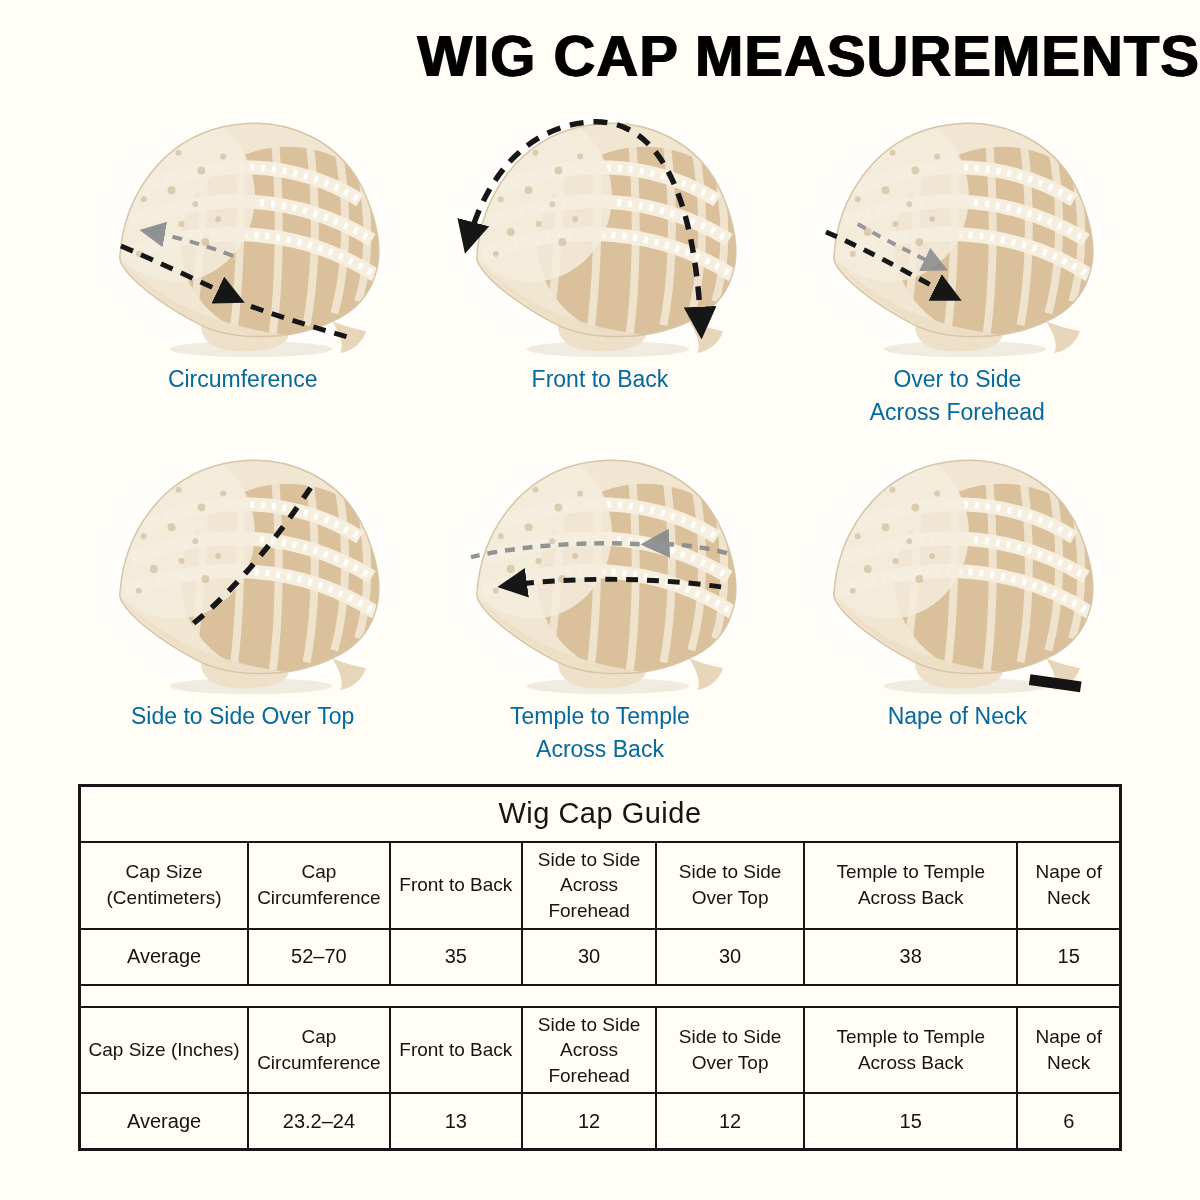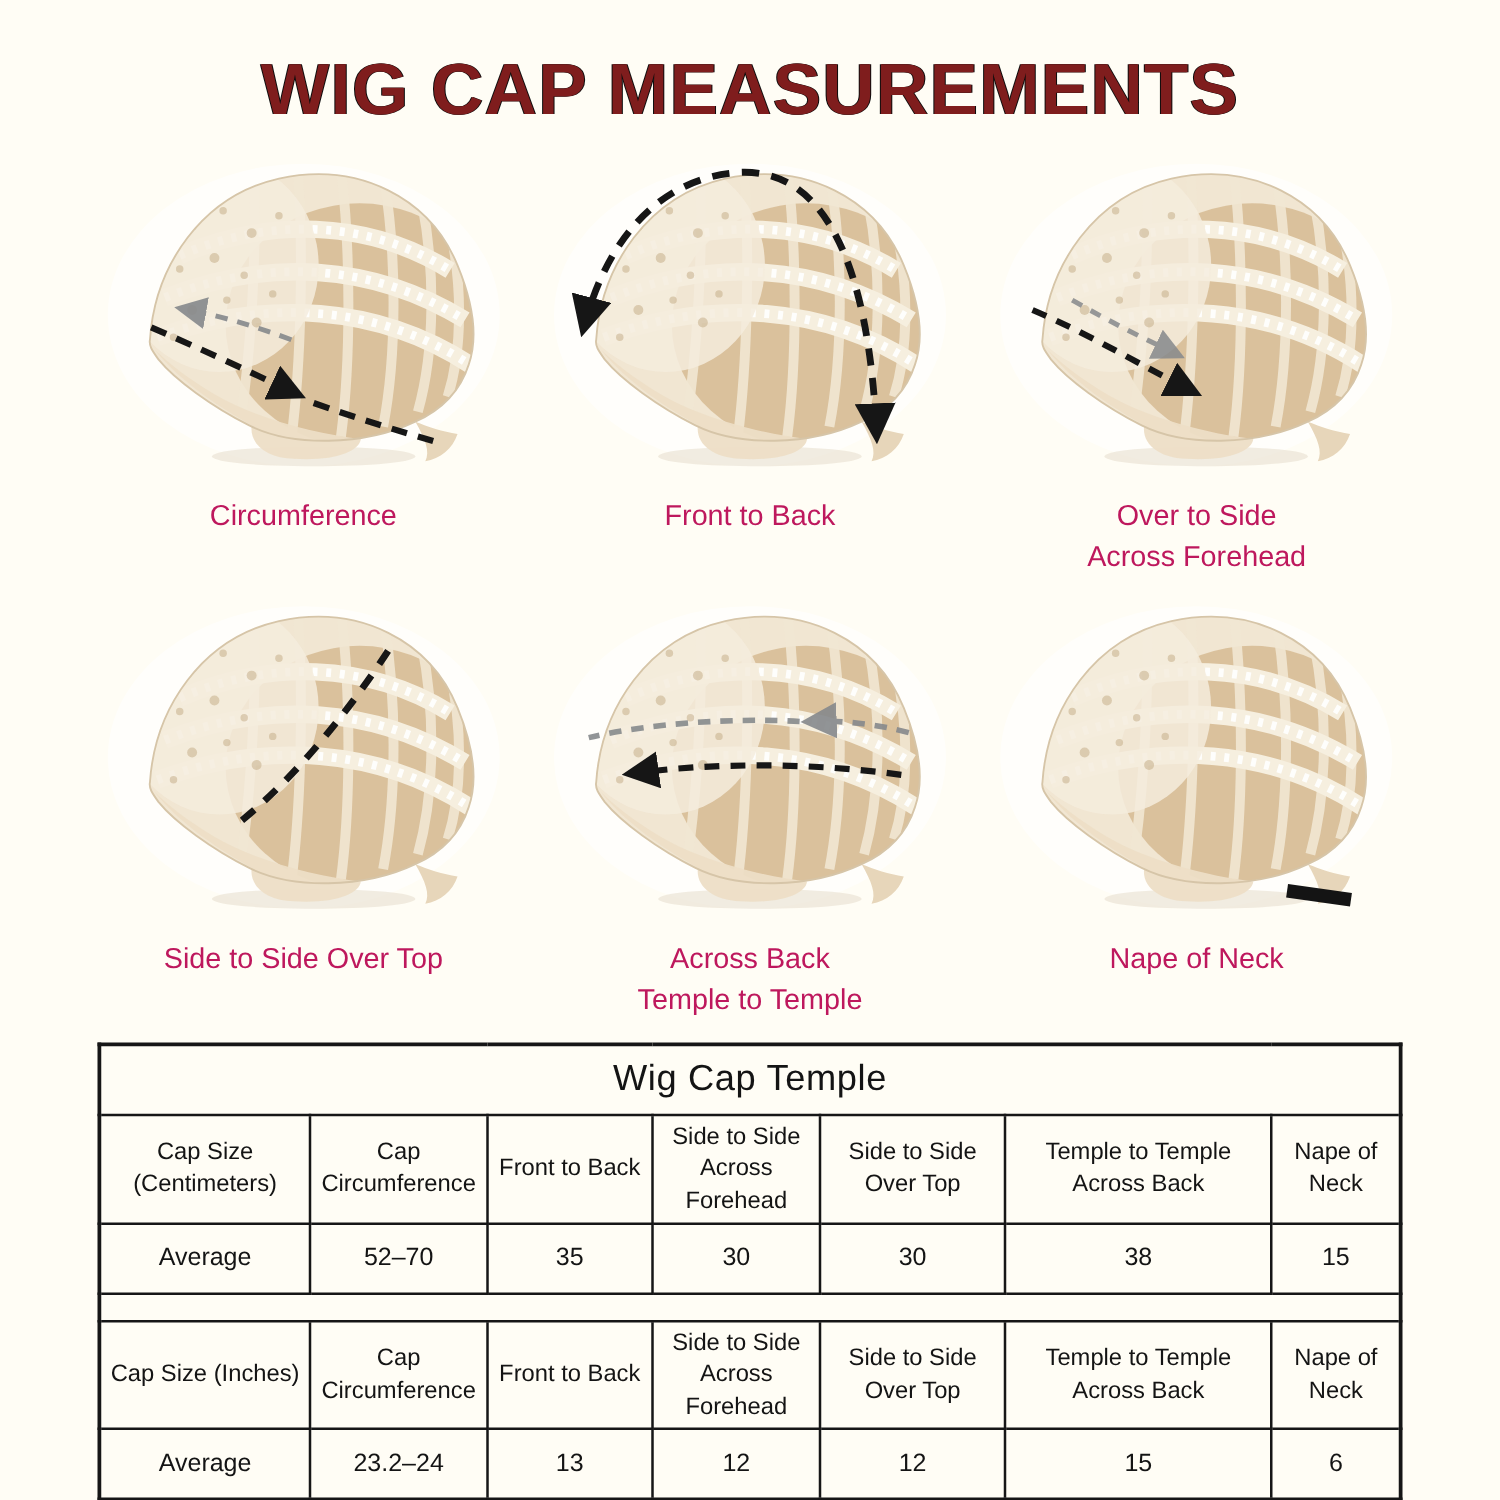--- a/index.html
+++ b/index.html
@@ -1,28 +1,28 @@
 <!DOCTYPE html>
 <html><head>
 <meta charset="utf-8">
 <style>
   html,body{margin:0;padding:0;}
   body{background:#fffdf5;font-family:"Liberation Sans", sans-serif;color:#141414;}
   .canvas{position:relative;width:1200px;height:1200px;margin:0 auto;background:#fffdf5;overflow:hidden;}
 
   .page-title{
-    margin:0;padding-top:38px;text-align:center;
-    font-size:58px;font-weight:800;letter-spacing:1px;color:#7f1d1d;
+    margin:0;padding-top:22px;text-align:right;
+    font-size:58px;font-weight:800;letter-spacing:1px;color:#000000;
     text-shadow:0.8px 0 #0d0d0d,-0.8px 0 #0d0d0d;
   }
 
   .figures{width:1072px;margin:16px auto 0;display:grid;grid-template-columns:repeat(3,1fr);row-gap:14px;}
   .figure{display:flex;flex-direction:column;align-items:center;}
   .cap-svg{width:324px;height:258px;display:block;}
-  .cap-caption{margin-top:17px;text-align:center;font-size:23px;line-height:1.42;color:#be185d;}
+  .cap-caption{margin-top:0;text-align:center;font-size:23px;line-height:1.42;color:#0369a1;}
   .cap-line{display:block;}
   .cap-line:empty{display:none;}
 
   .guide-table{
     width:1044px;margin:18px auto 0;border-collapse:collapse;
     border:3px solid #161616;table-layout:fixed;
   }
   .guide-table td{border:2px solid #161616;text-align:center;vertical-align:middle;padding:4px 3px;}
   .tbl-title{font-size:29px;font-weight:400;height:46px;padding:4px 0;letter-spacing:0.5px;}
   .hdr-row td{font-size:19px;line-height:1.35;height:70px;}
@@ -152,22 +152,22 @@
     <div class="figure">
       <svg class="cap-svg" viewBox="0 0 320 260">
         <use href="#wigcap"></use>
         <g>
           <path d="M288,112 C258,104 230,102 208,103" fill="none" stroke="#86898c" stroke-width="4.5" stroke-dasharray="10 8" marker-end="url(#mk-gray)" opacity="0.9"></path>
           <path d="M200,103 C150,100 80,104 30,116" fill="none" stroke="#86898c" stroke-width="4.5" stroke-dasharray="10 8" opacity="0.9"></path>
           <path d="M282,146 C210,136 130,136 64,145" fill="none" stroke="#161616" stroke-width="5" stroke-dasharray="12 9" marker-end="url(#mk-black)"></path>
         </g>
       </svg>
       <div class="cap-caption">
+        <span class="cap-line">Temple to Temple</span>
         <span class="cap-line">Across Back</span>
-        <span class="cap-line">Temple to Temple</span>
       </div>
     </div>
 
     <div class="figure">
       <svg class="cap-svg" viewBox="0 0 320 260">
         <use href="#wigcap"></use>
         <g>
           <rect x="234" y="234" width="52" height="11" fill="#141414" transform="rotate(8 234 234)"></rect>
         </g>
       </svg>
@@ -184,21 +184,21 @@
       <col style="width:16.2%">
         <col style="width:13.6%">
         <col style="width:12.7%">
       <col style="width:12.9%">
         <col style="width:14.2%">
         <col style="width:20.5%">
         <col style="width:9.9%">
     </colgroup>
     <tbody>
       <tr>
-        <td colspan="7" class="tbl-title">Wig Cap Temple</td>
+        <td colspan="7" class="tbl-title">Wig Cap Guide</td>
       </tr>
       <tr class="hdr-row">
         <td>Cap Size (Centimeters)</td>
         <td>Cap Circumference</td>
         <td>Front to Back</td>
         <td>Side to Side Across Forehead</td>
         <td>Side to Side Over Top</td>
         <td>Temple to Temple Across Back</td>
         <td>Nape of Neck</td>
       </tr>

